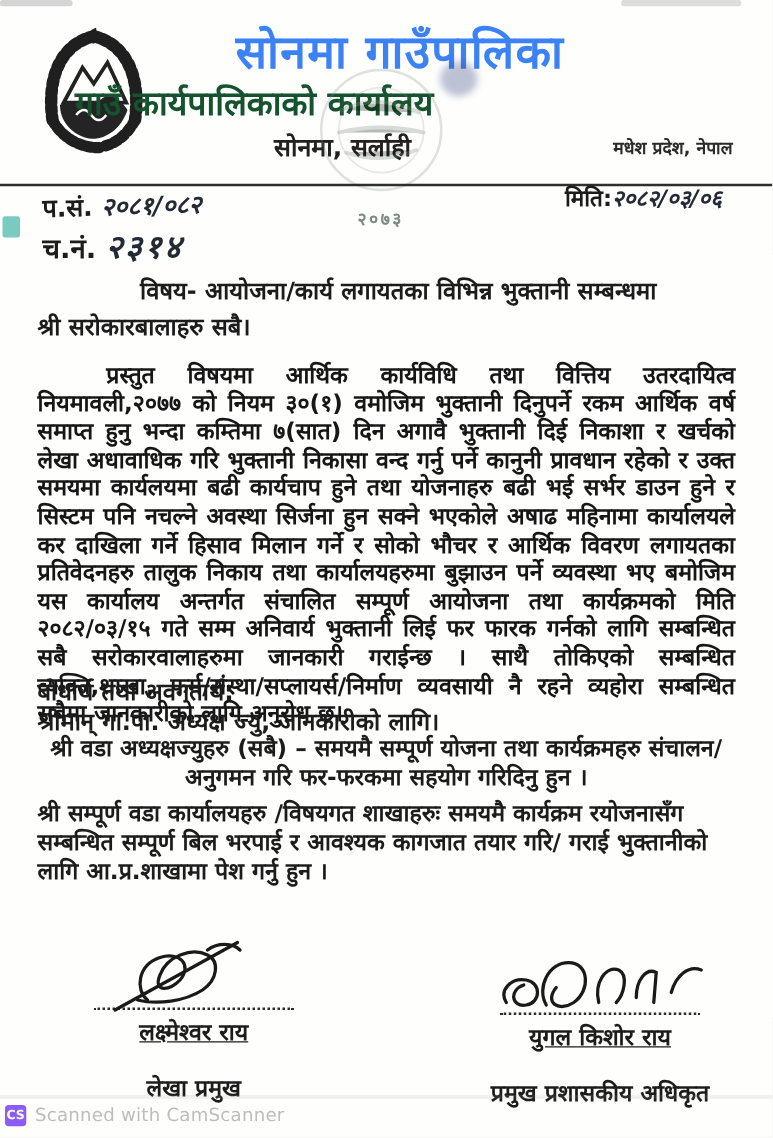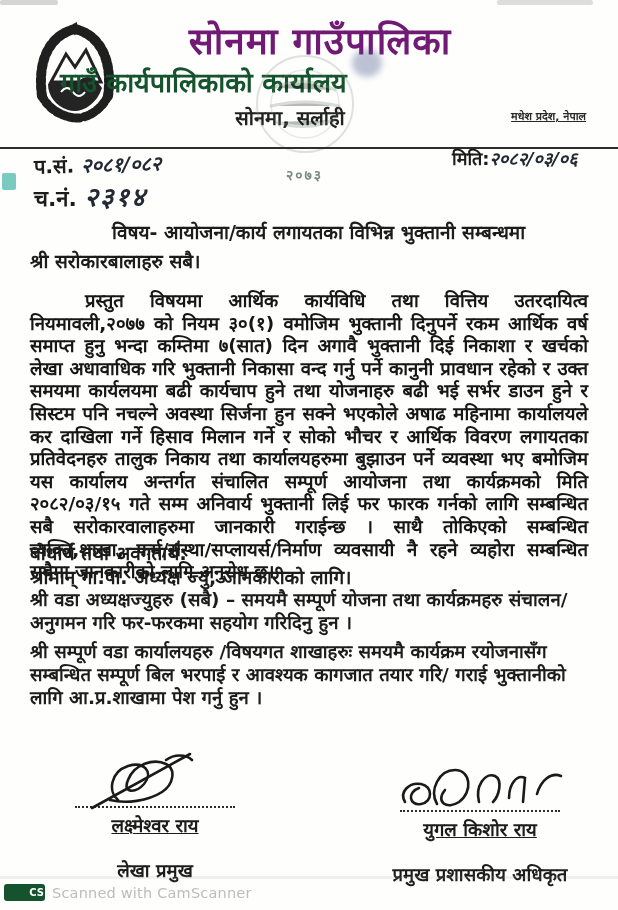--- a/index.html
+++ b/index.html
@@ -6,55 +6,55 @@
   body{background:#e9e9e7;font-family:"DejaVu Sans","Liberation Sans",sans-serif;}
   .page{position:relative;width:618px;height:910px;margin:0 auto;background:#fefefd;overflow:hidden;color:#1c1c1c;}
   
   .edge{position:absolute;background:#8a8a8a;opacity:.35;border-radius:2px;}
   .edge-tl{left:0;top:0;width:58px;height:5px;}
   .edge-tr{left:497px;top:0;width:96px;height:5px;opacity:.28;}
   .fold-line{position:absolute;left:0;top:876px;width:618px;height:3px;background:#9a9a9a;opacity:.14;}
   
   .emblem{position:absolute;left:28px;top:22px;}
   
-  .title{position:absolute;left:60px;top:14px;width:520px;text-align:center;font-size:37px;font-weight:700;letter-spacing:1px;color:#701a75;}
+  .title{position:absolute;left:60px;top:14px;width:520px;text-align:center;font-size:37px;font-weight:700;letter-spacing:1px;color:#3b82f6;}
   .subtitle{position:absolute;left:60px;top:63px;width:500px;text-align:left;font-size:27px;font-weight:700;color:#14532d;}
-  .address{position:absolute;left:60px;top:104px;width:460px;text-align:center;font-size:20px;font-weight:700;color:#222;}
-  .province{position:absolute;right:32px;top:108px;font-size:11px;font-weight:700;color:#2a2a2a;text-decoration:underline;}
+  .address{position:absolute;left:44px;top:104px;width:460px;text-align:center;font-size:20px;font-weight:700;color:#222;}
+  .province{position:absolute;right:32px;top:108px;font-size:14px;font-weight:700;color:#2a2a2a;}
   
   .stamp{position:absolute;left:233px;top:50px;width:145px;height:108px;opacity:.55;filter:blur(.4px);}
   .stamp-year{position:absolute;left:286px;top:133px;font-size:14px;font-weight:600;color:#5d6e62;opacity:.8;letter-spacing:2px;margin-top:32px;}
   .smudge{position:absolute;left:352px;top:49px;width:30px;height:28px;background:#44548a;border-radius:50%;opacity:.35;filter:blur(3px);}
   .rule{position:absolute;left:0;top:147px;width:618px;border-top:2px solid #2e2e2e;}
   
   .hand{font-style:italic;color:#232a34;}
   .ref-ps{position:absolute;left:34px;top:151px;font-size:20px;font-weight:700;transform:rotate(-1.5deg);}
   .ref-cn{position:absolute;left:34px;top:178px;font-size:22px;font-weight:700;}
   .ref-cn .hand{font-size:26px;letter-spacing:2px;}
   .ref-date{position:absolute;left:452px;top:146px;font-size:18px;font-weight:700;}
   .teal-mark{position:absolute;left:2px;top:173px;width:14px;height:17px;background:#6ac5ba;border-radius:2px;opacity:.9;}
   
   .subject{position:absolute;left:112px;top:219px;font-size:19px;font-weight:700;}
   .salutation{position:absolute;left:30px;top:248px;font-size:19px;font-weight:700;}
   .body-text{position:absolute;left:30px;top:290px;width:558px;font-size:18.5px;font-weight:600;line-height:22.6px;text-align:justify;text-indent:55px;color:#161616;}
   .cc-head{position:absolute;left:30px;top:540px;font-size:19px;font-weight:700;}
   .cc-1{position:absolute;left:30px;top:564px;width:558px;font-size:19px;font-weight:700;}
-  .cc-2{position:absolute;left:30px;top:588px;width:558px;font-size:18.5px;font-weight:600;line-height:23px;text-align:left;}
+  .cc-2{position:absolute;left:30px;top:588px;width:558px;font-size:18.5px;font-weight:600;line-height:23px;text-align:center;}
   .cc-3{position:absolute;left:30px;top:640px;width:558px;font-size:18.5px;font-weight:600;line-height:23px;text-align:left;}
   
   .sig-block{position:absolute;text-align:center;}
   .sig-left{left:50px;top:750px;width:210px;}
   .sig-right{left:350px;top:758px;width:260px;}
   .sig-svg{display:block;margin:0 auto -6px auto;}
   .dotline{border-bottom:2.5px dotted #2c2c2c;width:160px;margin:0 auto 4px auto;}
   .sig-name{font-size:18.5px;font-weight:700;margin-top:4px;text-decoration:underline;}
   .sig-title{font-size:18.5px;font-weight:600;margin-top:20px;}
   
   .watermark{position:absolute;left:4px;top:884px;display:flex;align-items:center;gap:7px;}
-  .cs-box{width:17px;height:17px;background:#14532d;border-radius:3px;color:#ffffff;font-size:10px;font-weight:700;display:flex;align-items:center;justify-content:center;padding-left:24px;}
+  .cs-box{width:17px;height:17px;background:#8b5cf6;border-radius:3px;color:#ffffff;font-size:10px;font-weight:700;display:flex;align-items:center;justify-content:center;}
   .cs-text{font-size:14.5px;color:#bdbdbd;letter-spacing:.2px;}
 </style>
 </head>
 <body>
 
 <div class="page">
 
   <div class="edge edge-tl"></div>
   <div class="edge edge-tr"></div>
 

